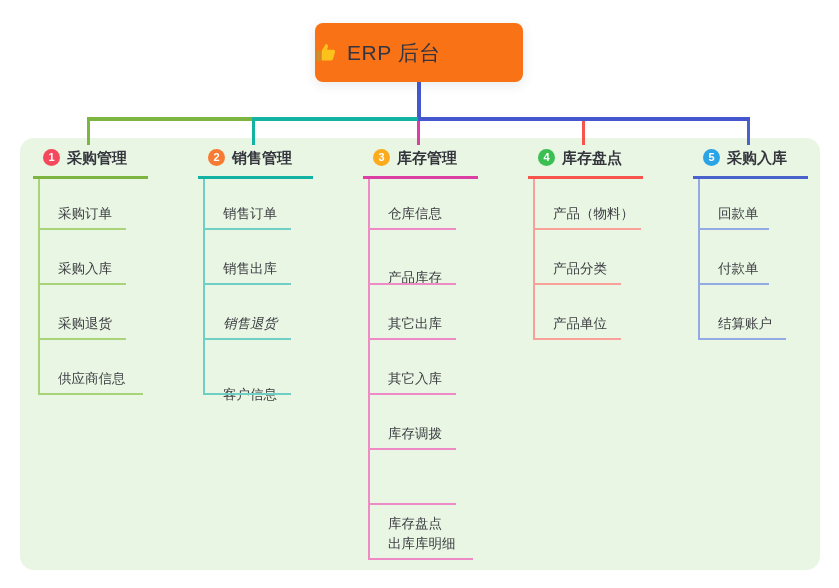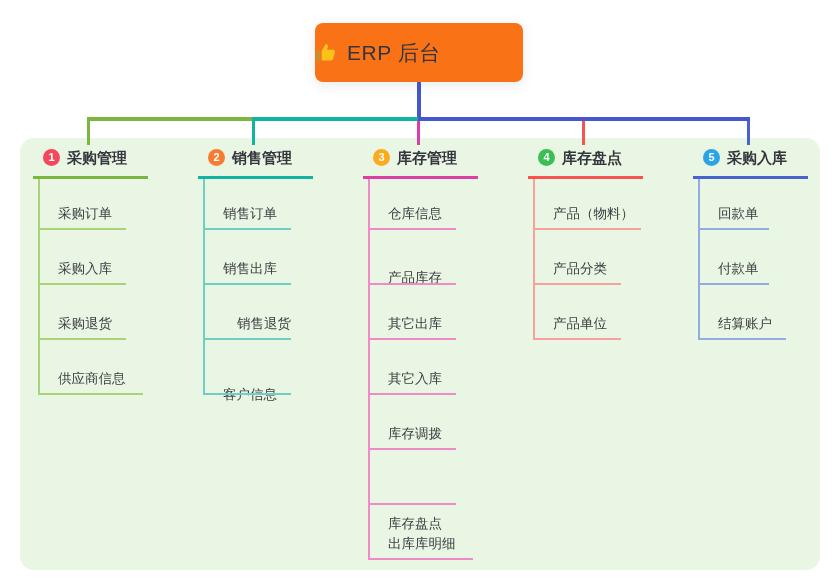--- a/index.html
+++ b/index.html
@@ -61,21 +61,21 @@
       </div>
       <div class="branch">
     <span class="branch-badge" style="left: 208px; top: 149px; background: rgb(248, 123, 51);">2</span>
     <span class="branch-title" style="left: 232px; top: 149px;">销售管理</span>
     <div class="line u" style="left: 198px; top: 176px; width: 115px; height: 3px; background: rgb(18, 179, 162);"></div>
     <div class="line s" style="left: 203px; top: 179px; width: 2px; height: 216px; background: rgb(111, 207, 196);"></div>
   <span class="child-label" style="left: 223px; top: 204px;">销售订单</span>
         <div class="line" style="left: 203px; top: 228px; width: 88px; height: 2px; background: rgb(111, 207, 196);"></div>
         <span class="child-label" style="left: 223px; top: 259px;">销售出库</span>
         <div class="line" style="left: 203px; top: 283px; width: 88px; height: 2px; background: rgb(111, 207, 196);"></div>
-        <span class="child-label" style="left: 237px; top: 314px;">销售退货</span>
+        <span class="child-label" style="left: 223px; top: 314px; font-style: italic;">销售退货</span>
         <div class="line" style="left: 203px; top: 338px; width: 88px; height: 2px; background: rgb(111, 207, 196);"></div>
         <span class="child-label" style="left: 223px; top: 385px;">客户信息</span>
         <div class="line" style="left: 203px; top: 393px; width: 88px; height: 2px; background: rgb(111, 207, 196);"></div>
       </div>
       <div class="branch">
     <span class="branch-badge" style="left: 373px; top: 149px; background: rgb(251, 171, 28);">3</span>
     <span class="branch-title" style="left: 397px; top: 149px;">库存管理</span>
     <div class="line u" style="left: 363px; top: 176px; width: 115px; height: 3px; background: rgb(220, 63, 164);"></div>
     <div class="line s" style="left: 368px; top: 179px; width: 2px; height: 381px; background: rgb(238, 138, 198);"></div>
   <span class="child-label" style="left: 388px; top: 204px;">仓库信息</span>

